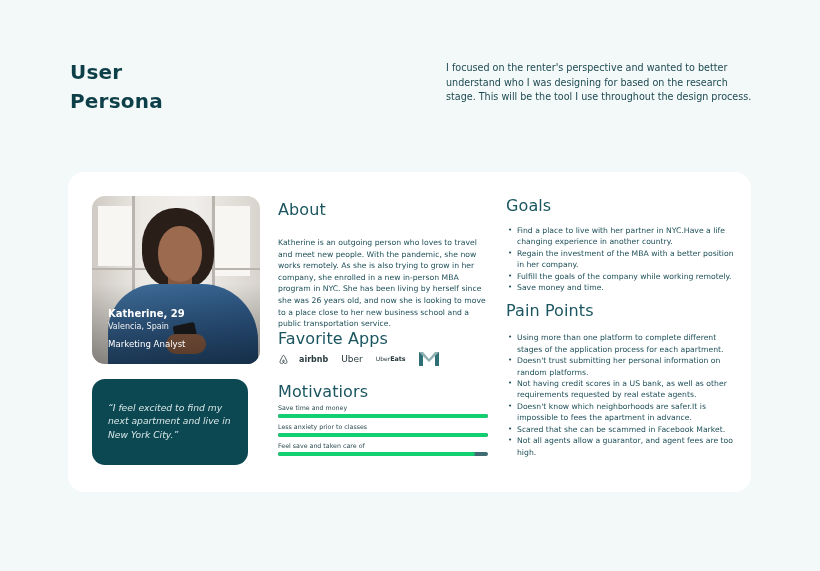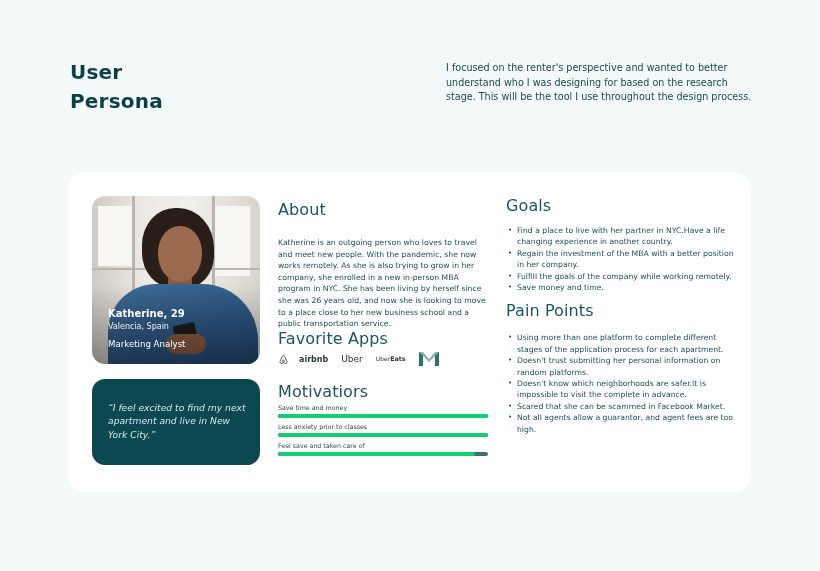--- a/index.html
+++ b/index.html
@@ -65,21 +65,21 @@
     }
     .photo .loc {
       position: absolute; left: 16px; top: 126px;
       color: #f1f1f1; font-size: 8px;
     }
     .photo .job {
       position: absolute; left: 16px; top: 143px;
       color: #fff; font-size: 8.6px;
     }
     .quote {
-      position: absolute; left: 24px; top: 207px; width: 168px; height: 86px;
+      position: absolute; left: 24px; top: 207px; width: 156px; height: 86px;
       border-radius: 13px; background: #0b4852;
       padding: 22px 14px 0 16px;
       color: #d9e6e7; font-size: 9.2px; line-height: 13.4px; font-style: italic;
     }
     .col { position: absolute; }
     .col-mid { left: 210px; top: 28px; width: 214px; }
     .col-right { left: 438px; top: 24px; width: 230px; }
     h2 {
       font-size: 16px; font-weight: normal; color: #1a5560;
       letter-spacing: 0.1px;
@@ -210,18 +210,19 @@
     <ul class="goals-list">
       <li>Find a place to live with her partner in NYC.Have a life changing experience in another country.</li>
       <li>Regain the investment of the MBA with a better position in her company.</li>
       <li>Fulfill the goals of the company while working remotely.</li>
       <li>Save money and time.</li>
     </ul>
     <h2 class="pain-title">Pain Points</h2>
     <ul class="pain-list">
       <li>Using more than one platform to complete different stages of the application process for each apartment.</li>
       <li>Doesn't trust submitting her personal information on random platforms.</li>
-      <li>Doesn't know which neighborhoods are safer.It is impossible to visit the complete in advance.</li>
+      <li>Not having credit scores in a US bank, as well as other requirements requested by real estate agents.</li>
+      <li>Doesn't know which neighborhoods are safer.It is impossible to fees the apartment in advance.</li>
       <li>Scared that she can be scammed in Facebook Market.</li>
       <li>Not all agents allow a guarantor, and agent fees are too high.</li>
     </ul>
   </div>
 </div>
 
 </body></html>

